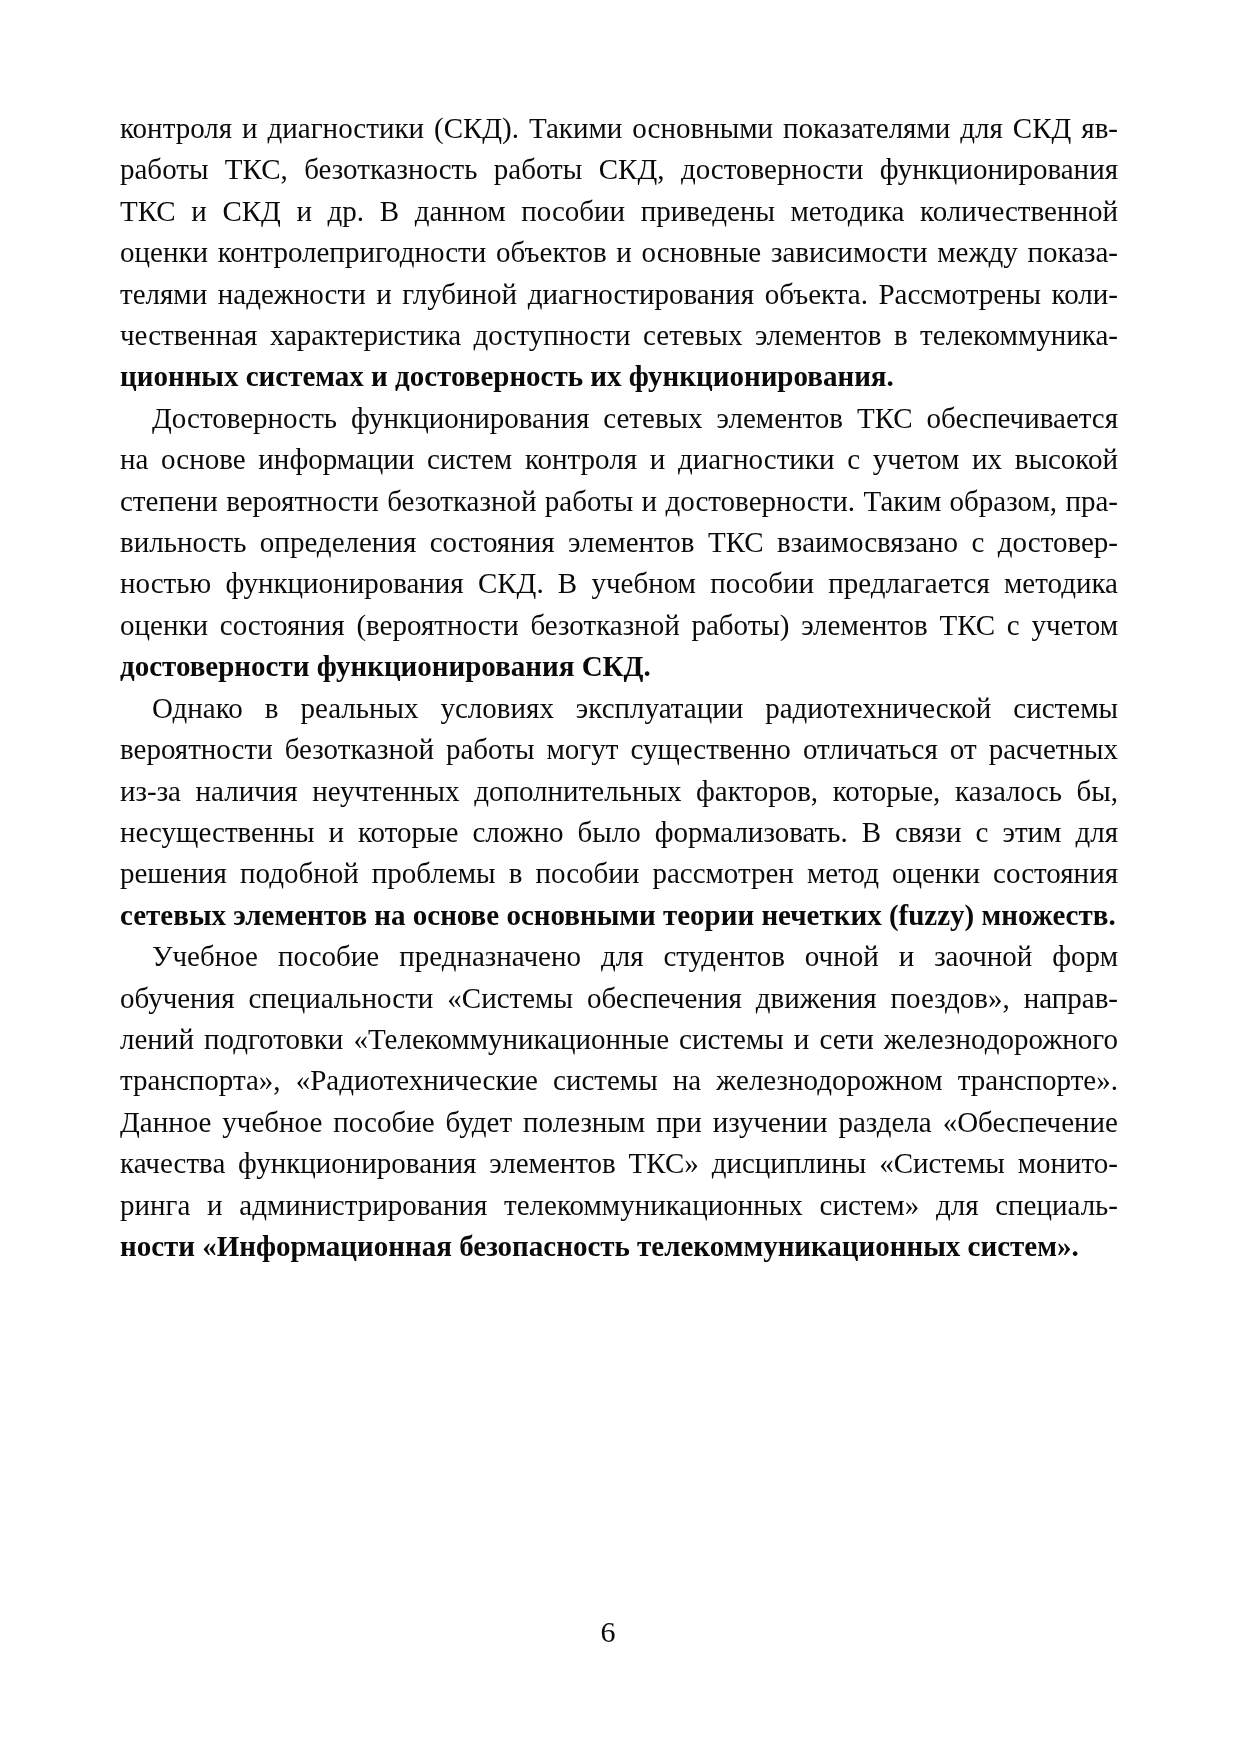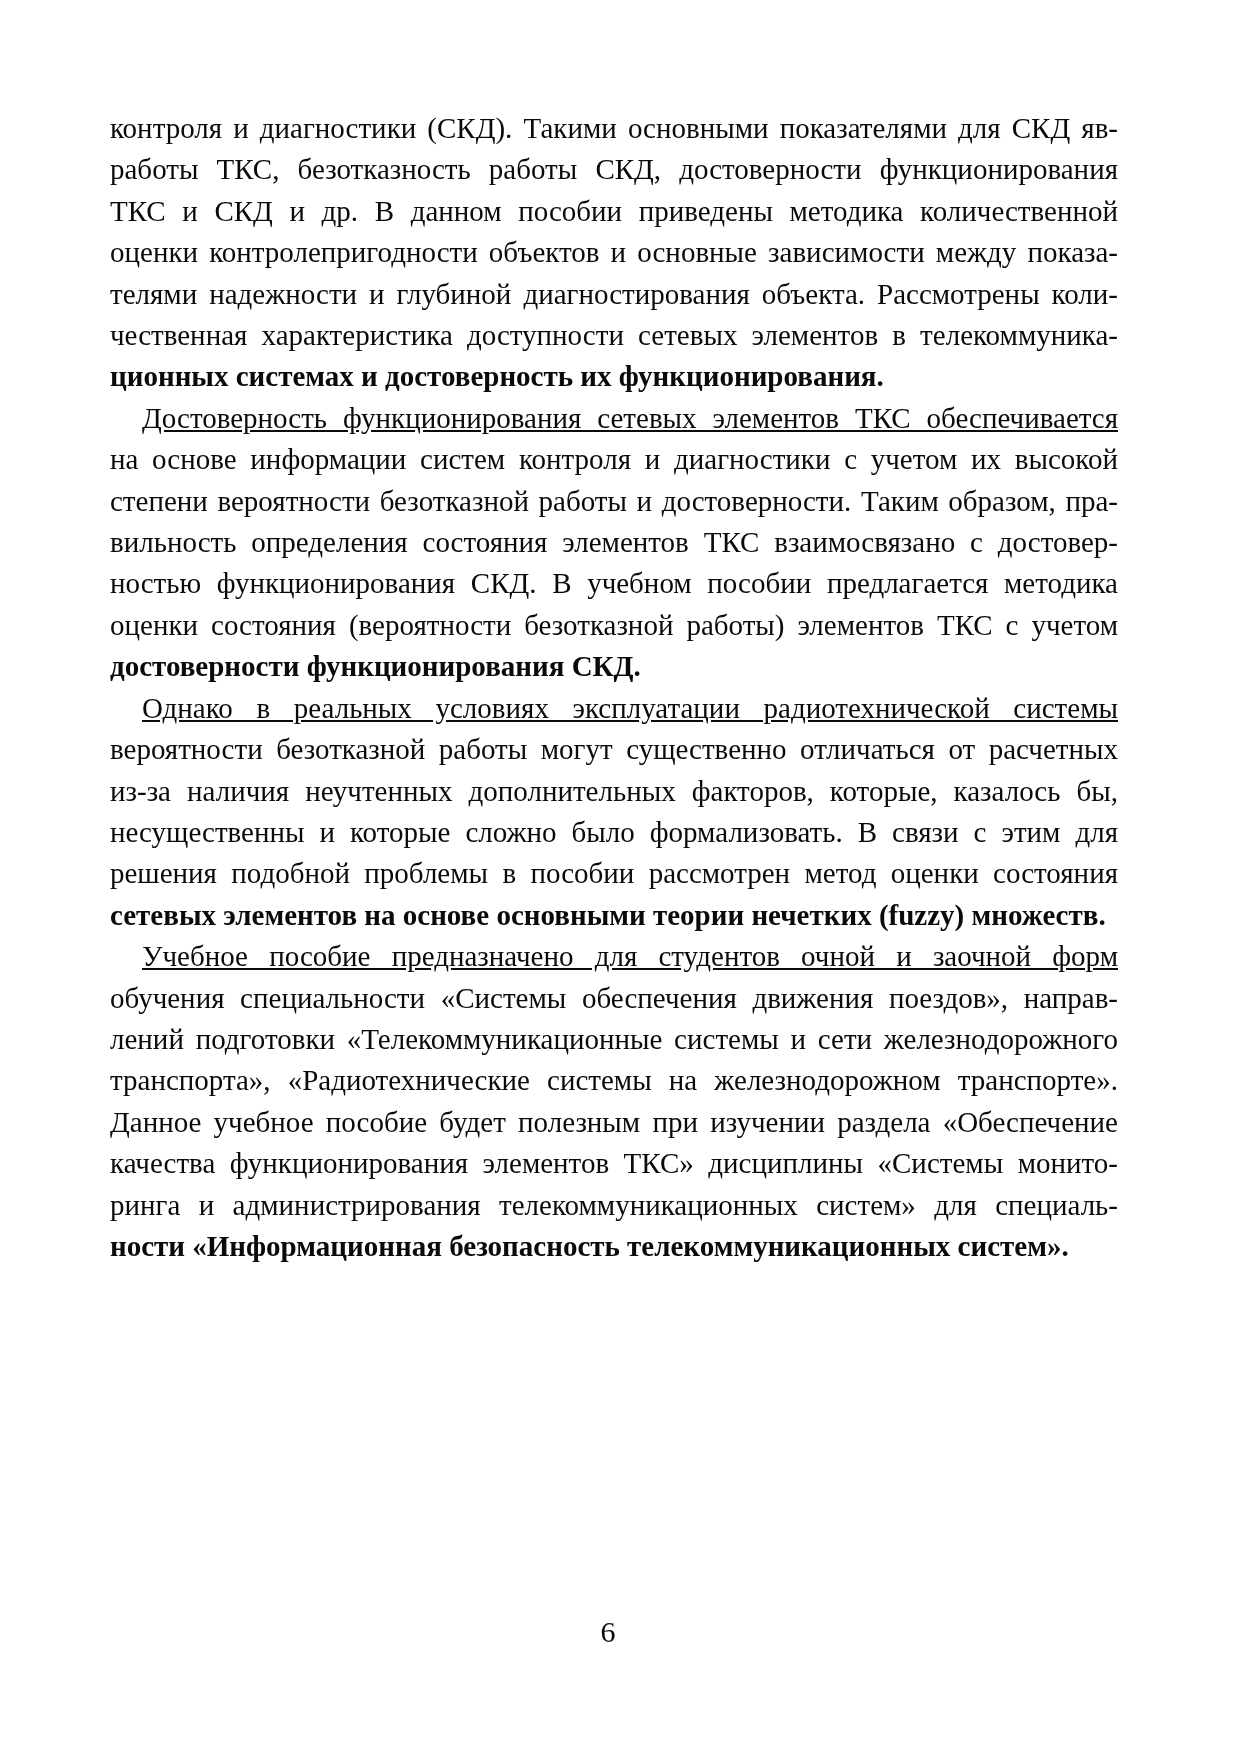--- a/index.html
+++ b/index.html
@@ -22,24 +22,24 @@
     top: 108px;
     width: 1008px;
   }
   .line {
     font-size: 29px;
     line-height: 41.4px;
     text-align: justify;
     text-align-last: justify;
     white-space: normal;
     color: #0a0a0a;
+    margin-left: 10px;
   }
   .line.indent {
     text-indent: 32px;
-    text-decoration: underline;
   }
   .line.pend {
     text-align-last: left;
     font-weight: bold;
   }
   .pagenum {
     position: absolute;
     top: 1612px;
     left: 0;
     width: 1216px;

